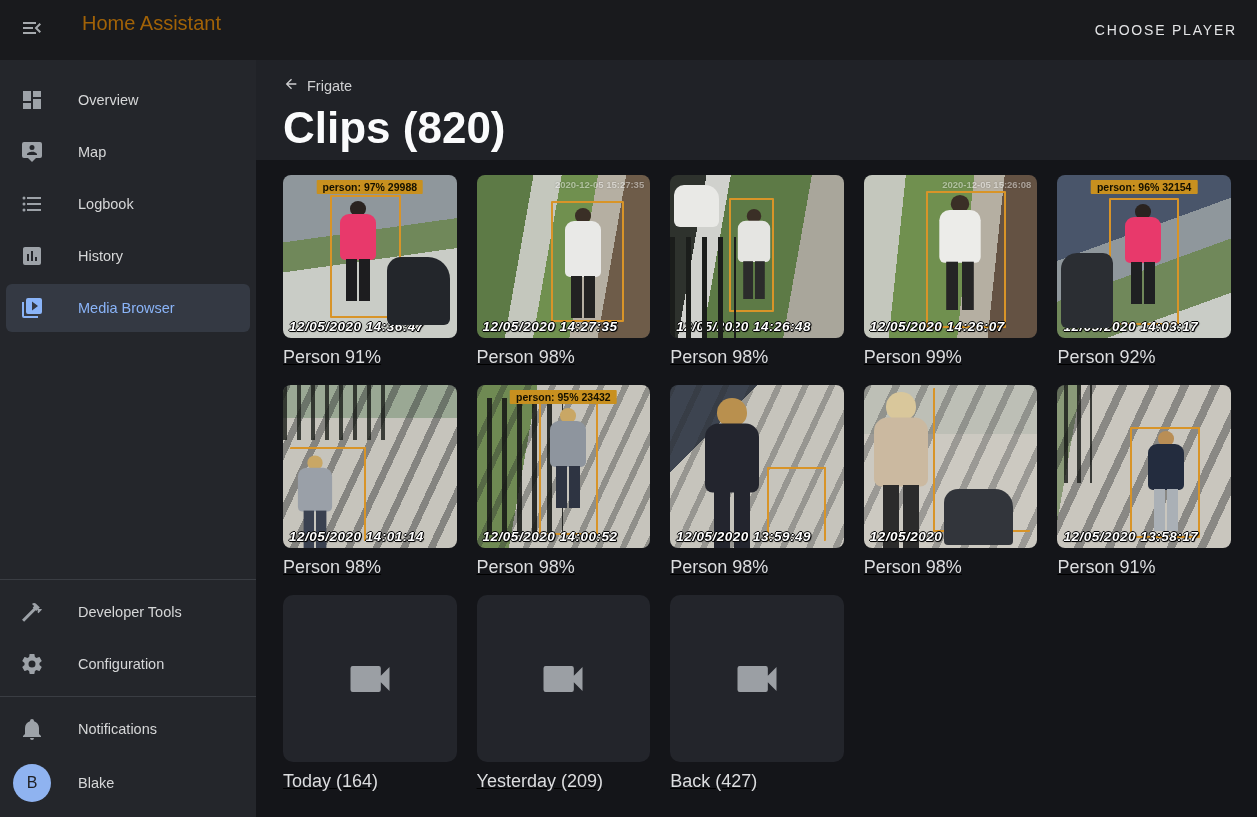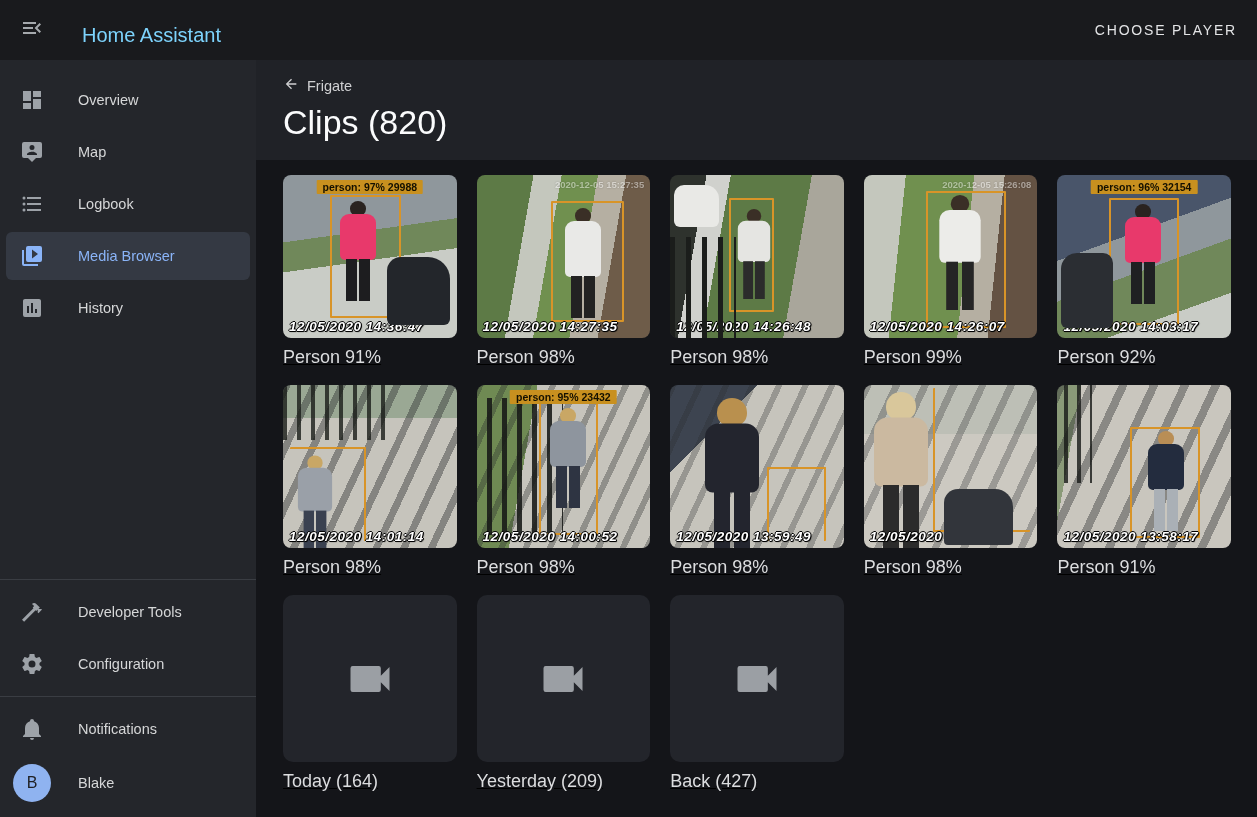--- a/index.html
+++ b/index.html
@@ -5,21 +5,21 @@
   * { margin:0; padding:0; box-sizing:border-box; }
   html,body { width:1257px; height:817px; overflow:hidden; background:#141519;
     font-family:"Liberation Sans", sans-serif; }
 
   
   .topbar { position:absolute; left:0; top:0; width:1257px; height:60px;
     background:#191a1d; z-index:30; display:flex; align-items:center; }
   .menu-btn { position:absolute; left:14px; top:12px; width:36px; height:36px;
     display:flex; align-items:center; justify-content:center; border-radius:50%; cursor:pointer; }
   .menu-btn svg { fill:#a5a9ad; }
-  .app-title { position:absolute; left:82px; top:24px; font-size:20px; color:#7dd3fc; }
+  .app-title { position:absolute; left:82px; top:12px; font-size:20px; color:#a16207; }
   .player-title-block { position:absolute; left:343px; top:9px; }
   .player-title { font-size:20px; font-weight:500; color:#f1f3f4; }
   .player-subtitle { font-size:12.5px; color:#9aa0a6; margin-top:3px; }
   .choose-player { position:absolute; right:12px; top:0; height:60px; display:flex;
     align-items:center; padding:0 8px; font-size:14px; font-weight:500;
     letter-spacing:1.8px; color:#e3e4e6; cursor:pointer; }
 
   
   .sidebar { position:absolute; left:0; top:60px; width:256px; height:757px;
     background:#24262b; z-index:20; display:flex; flex-direction:column; }
@@ -40,21 +40,21 @@
     font-size:16px; margin-left:7px; flex:0 0 38px; }
   .user-row .nlabel { margin-left:27px; }
 
   
   .main { position:absolute; left:256px; top:60px; width:1001px; height:757px;
     background:#141519; }
   .content-header { height:100px; background:#202227; padding:16px 0 0 27px; }
   .breadcrumb { display:flex; align-items:center; gap:8px; color:#cfd0d2;
     font-size:14.5px; cursor:pointer; width:max-content; }
   .breadcrumb svg { fill:#cfd0d2; }
-  .page-title { margin-top:8px; font-size:34px; font-weight:400; color:#fafbfc; }
+  .page-title { margin-top:8px; font-size:44px; font-weight:700; color:#fafbfc; }
 
   .grid { padding:15px 26px 0 27px; display:grid; grid-template-columns:repeat(5,1fr);
     column-gap:20px; row-gap:0;text-decoration:underline; }
   .cell { margin-bottom:17px; cursor:pointer; }
   .thumb { position:relative; width:100%; height:163px; border-radius:8px;
     overflow:hidden; background:#2a2c30; }
   .caption { margin-top:9px; font-size:18px; color:#dcdddf; }
 
   
   .ts { position:absolute; left:6px; bottom:4px; font-weight:800; font-style:italic;
@@ -185,36 +185,36 @@
 
   <div class="nav-item">
     <span class="nicon">
       <svg viewBox="0 0 24 24">
           <path d="M7,5H21V7H7V5M7,13V11H21V13H7M4,4.5A1.5,1.5 0 0,1 5.5,6A1.5,1.5 0 0,1 4,7.5A1.5,1.5 0 0,1 2.5,6A1.5,1.5 0 0,1 4,4.5M4,10.5A1.5,1.5 0 0,1 5.5,12A1.5,1.5 0 0,1 4,13.5A1.5,1.5 0 0,1 2.5,12A1.5,1.5 0 0,1 4,10.5M7,19V17H21V19H7M4,16.5A1.5,1.5 0 0,1 5.5,18A1.5,1.5 0 0,1 4,19.5A1.5,1.5 0 0,1 2.5,18A1.5,1.5 0 0,1 4,16.5Z"></path>
         </svg>
     </span>
     <span class="nlabel">Logbook</span>
   </div>
 
+  <div class="nav-item">
+    <span class="nicon">
+      <svg viewBox="0 0 24 24">
+          <path d="M17,17H15V13H17M13,17H11V7H13M9,17H7V10H9M19,3H5C3.89,3 3,3.9 3,5V19A2,2 0 0,0 5,21H19A2,2 0 0,0 21,19V5C21,3.89 20.1,3 19,3Z"></path>
+        </svg>
+    </span>
+    <span class="nlabel">History</span>
+  </div>
+
   <div class="nav-item selected">
     <span class="nicon">
       <svg viewBox="0 0 24 24">
           <path d="M4,6H2V20A2,2 0 0,0 4,22H18V20H4V6M20,2H8A2,2 0 0,0 6,4V16A2,2 0 0,0 8,18H20A2,2 0 0,0 22,16V4A2,2 0 0,0 20,2M12,14.5V5.5L18,10L12,14.5Z"></path>
         </svg>
     </span>
     <span class="nlabel">Media Browser</span>
-  </div>
-
-  <div class="nav-item">
-    <span class="nicon">
-      <svg viewBox="0 0 24 24">
-          <path d="M17,17H15V13H17M13,17H11V7H13M9,17H7V10H9M19,3H5C3.89,3 3,3.9 3,5V19A2,2 0 0,0 5,21H19A2,2 0 0,0 21,19V5C21,3.89 20.1,3 19,3Z"></path>
-        </svg>
-    </span>
-    <span class="nlabel">History</span>
   </div>
 
   <div class="spacer"></div>
   <div class="divider"></div>
 
   <div class="nav-item">
     <span class="nicon">
       <svg viewBox="0 0 24 24">
           <path d="M2,19.63L13.43,8.2L12.72,7.5L14.14,6.07L12,3.89C13.2,2.7 15.09,2.7 16.27,3.89L19.87,7.5L18.45,8.91H21.29L22,9.62L18.45,13.21L17.71,12.5V9.62L16.27,11.04L15.56,10.33L4.13,21.76L2,19.63Z"></path>
         </svg>

